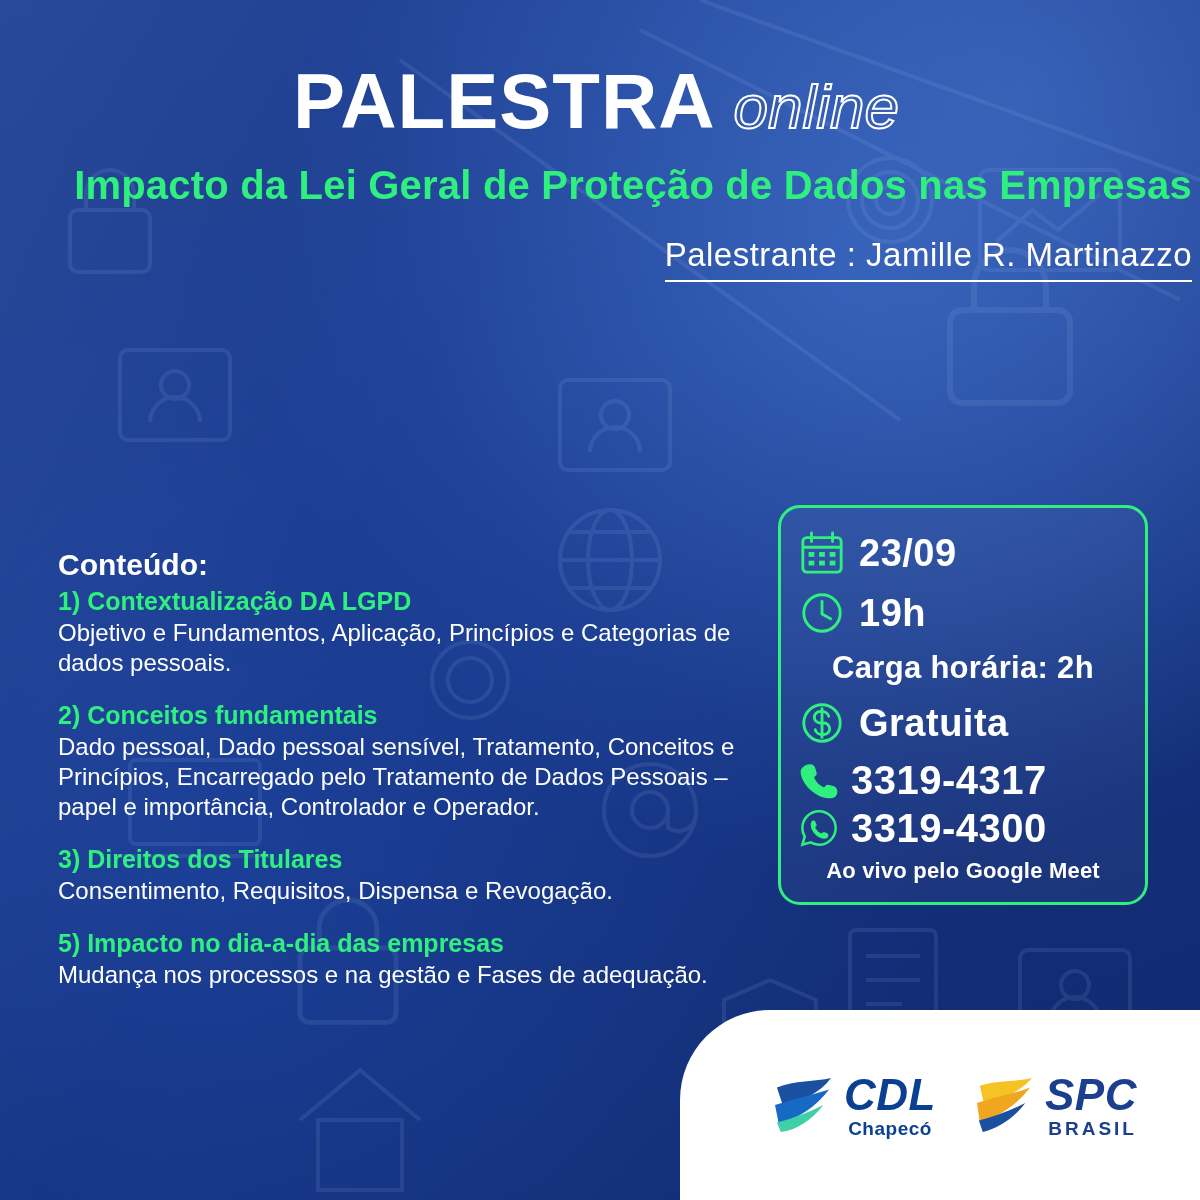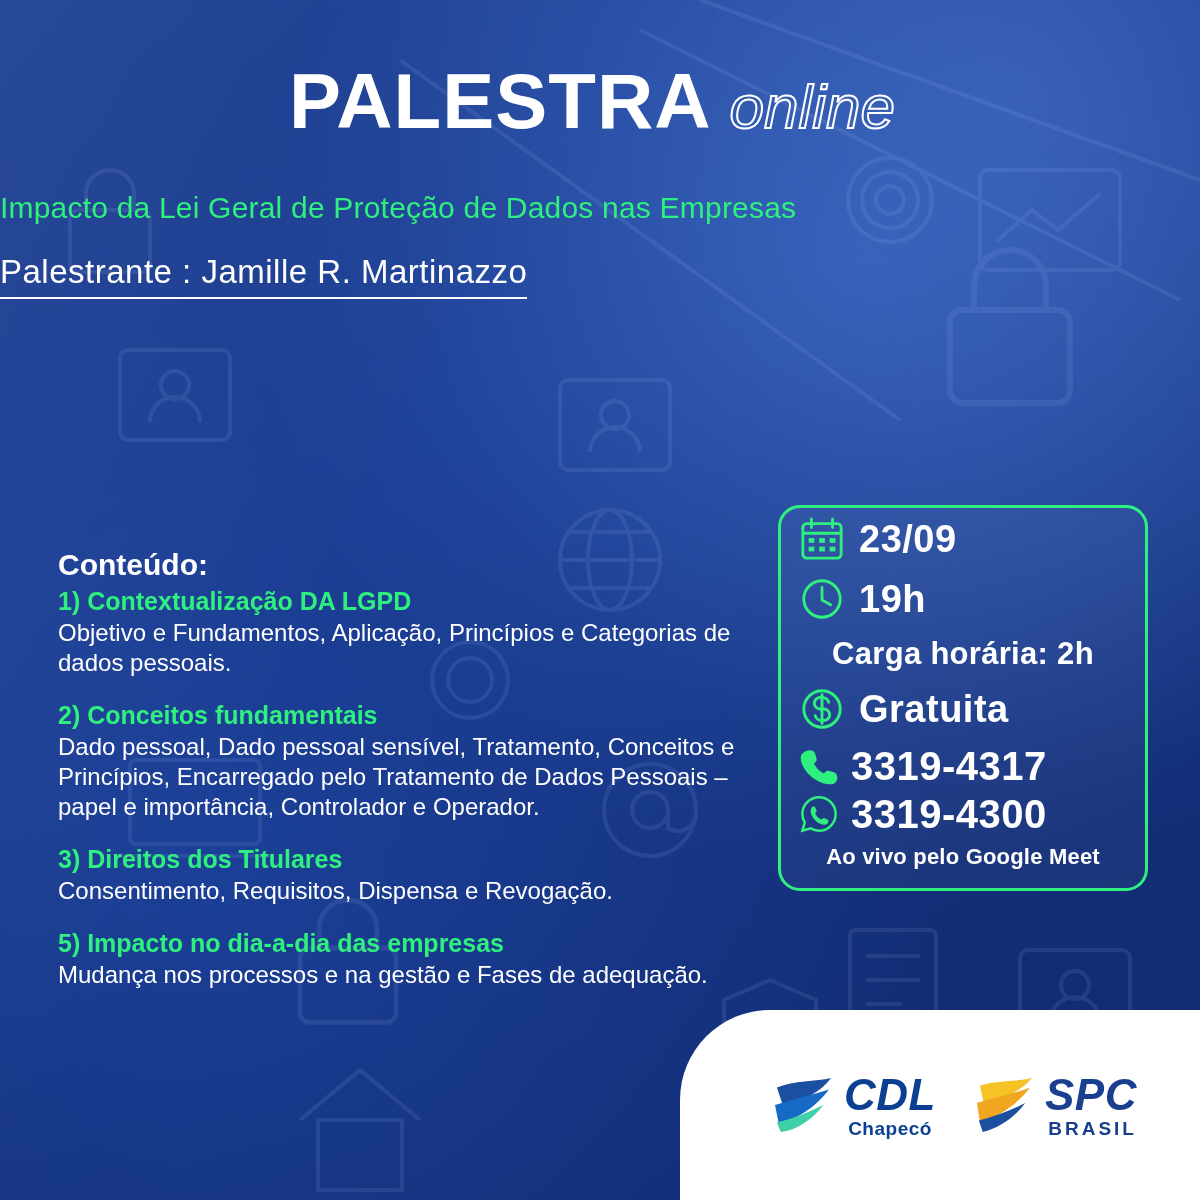--- a/index.html
+++ b/index.html
@@ -39,22 +39,22 @@
     background:
       linear-gradient(115deg, rgba(255,255,255,0.05) 0%, rgba(255,255,255,0.0) 35%),
       radial-gradient(ellipse at 85% 8%, rgba(120,170,255,0.22) 0%, rgba(120,170,255,0.0) 45%);
   }
 
   
   .header {
     position: absolute;
     top: 62px;
     left: 0;
-    right: 16px;
-    text-align: left;
+    right: 8px;
+    text-align: right;
   }
   .title-row {
     display: flex;
     align-items: baseline;
     justify-content: center;
     gap: 18px;
   }
   .title-main {
     font-size: 78px;
     font-weight: bold;
@@ -65,23 +65,23 @@
   .title-online {
     font-size: 62px;
     font-weight: normal;
     font-style: italic;
     line-height: 1;
     color: transparent;
     -webkit-text-stroke: 2px #ffffff;
     text-shadow: none;
   }
   .subtitle {
-    margin-top: 49px;
-    font-size: 30px;
-    font-weight: normal;
+    margin-top: 20px;
+    font-size: 40px;
+    font-weight: bold;
     color: #2ff07e;
     line-height: 1.25;
     letter-spacing: 0.2px;
   }
   .speaker {
     margin-top: 26px;
     display: inline-block;
     font-size: 33px;
     color: #ffffff;
     letter-spacing: 0.5px;
@@ -123,21 +123,21 @@
 
   
   .info-card {
     position: absolute;
     top: 505px;
     left: 778px;
     width: 370px;
     box-sizing: border-box;
     border: 3px solid #2ff07e;
     border-radius: 22px;
-    padding: 8px 18px 18px 18px;
+    padding: 22px 18px 18px 18px;
     background: rgba(255,255,255,0.04);
   }
   .info-row {
     display: flex;
     align-items: center;
     gap: 14px;
     margin-bottom: 14px;
   }
   .info-row:last-of-type { margin-bottom: 8px; }
   .info-icon { flex: 0 0 auto; width: 46px; height: 46px; }

